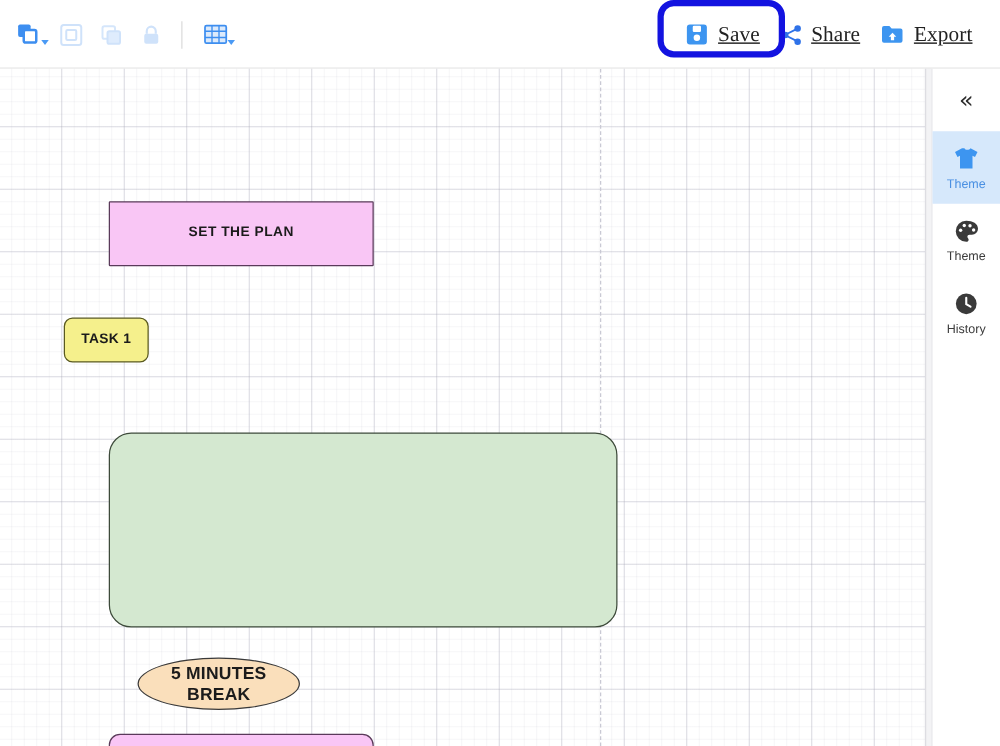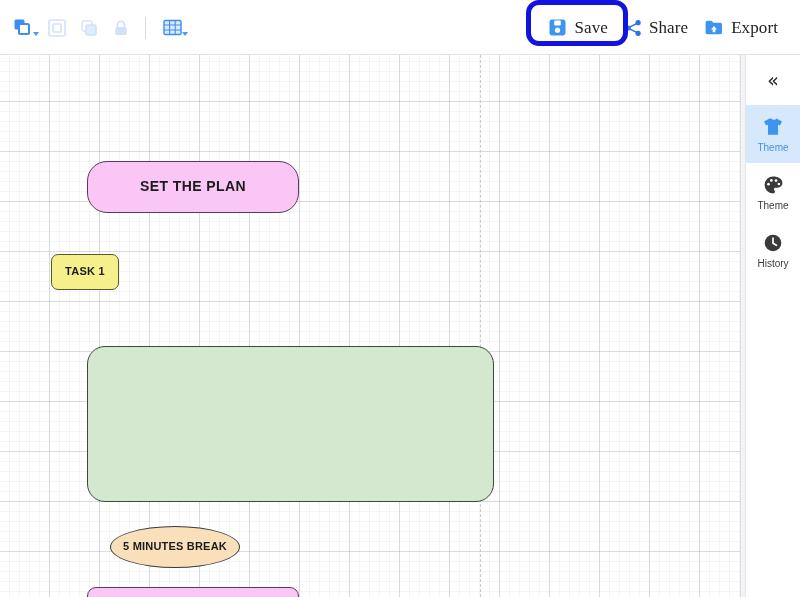--- a/index.html
+++ b/index.html
@@ -72,20 +72,21 @@
     align-items: center;
     gap: 0px;
   }
 
   .action-item {
     display: flex;
     align-items: center;
     gap: 7px;
     padding: 4px 8px;
     cursor: pointer;
+    text-decoration: underline;
   }
   .action-label {
     font-family: "Liberation Serif", serif;
     font-size: 17px;
     color: #222222;
     letter-spacing: .1px;
   }
 
   
   .save-wrap {
@@ -150,22 +151,22 @@
     font-weight: bold;
     color: #1b1b1b;
     line-height: 1.22;
   }
 
   .shape-rect-plan {
     left: 87px; top: 106px;
     width: 212px; height: 52px;
     background: #f9c6f5;
     border: 1px solid #5a3a5a;
-    border-radius: 20px;
-    font-size: 14px;
+    border-radius: 1px;
+    font-size: 11px;
     letter-spacing: .4px;
   }
 
   .shape-rect-task1 {
     left: 51px; top: 199px;
     width: 68px; height: 36px;
     background: #f5f08c;
     border: 1px solid #5a5a20;
     border-radius: 7px;
     font-size: 11px;
@@ -190,21 +191,21 @@
     border: 1.6px solid #3d4a3a;
     border-radius: 18px;
   }
 
   .shape-ellipse-break {
     left: 110px; top: 471px;
     width: 130px; height: 42px;
     background: #fadfbb;
     border: 1px solid #3a3a3a;
     border-radius: 50%;
-    font-size: 11px;
+    font-size: 14px;
     letter-spacing: .2px;
   }
 
   .shape-rect-continue {
     left: 87px; top: 532px;
     width: 212px; height: 52px;
     background: #f9c6f5;
     border: 1px solid #5a3a5a;
     border-radius: 9px;
     font-size: 11.5px;

